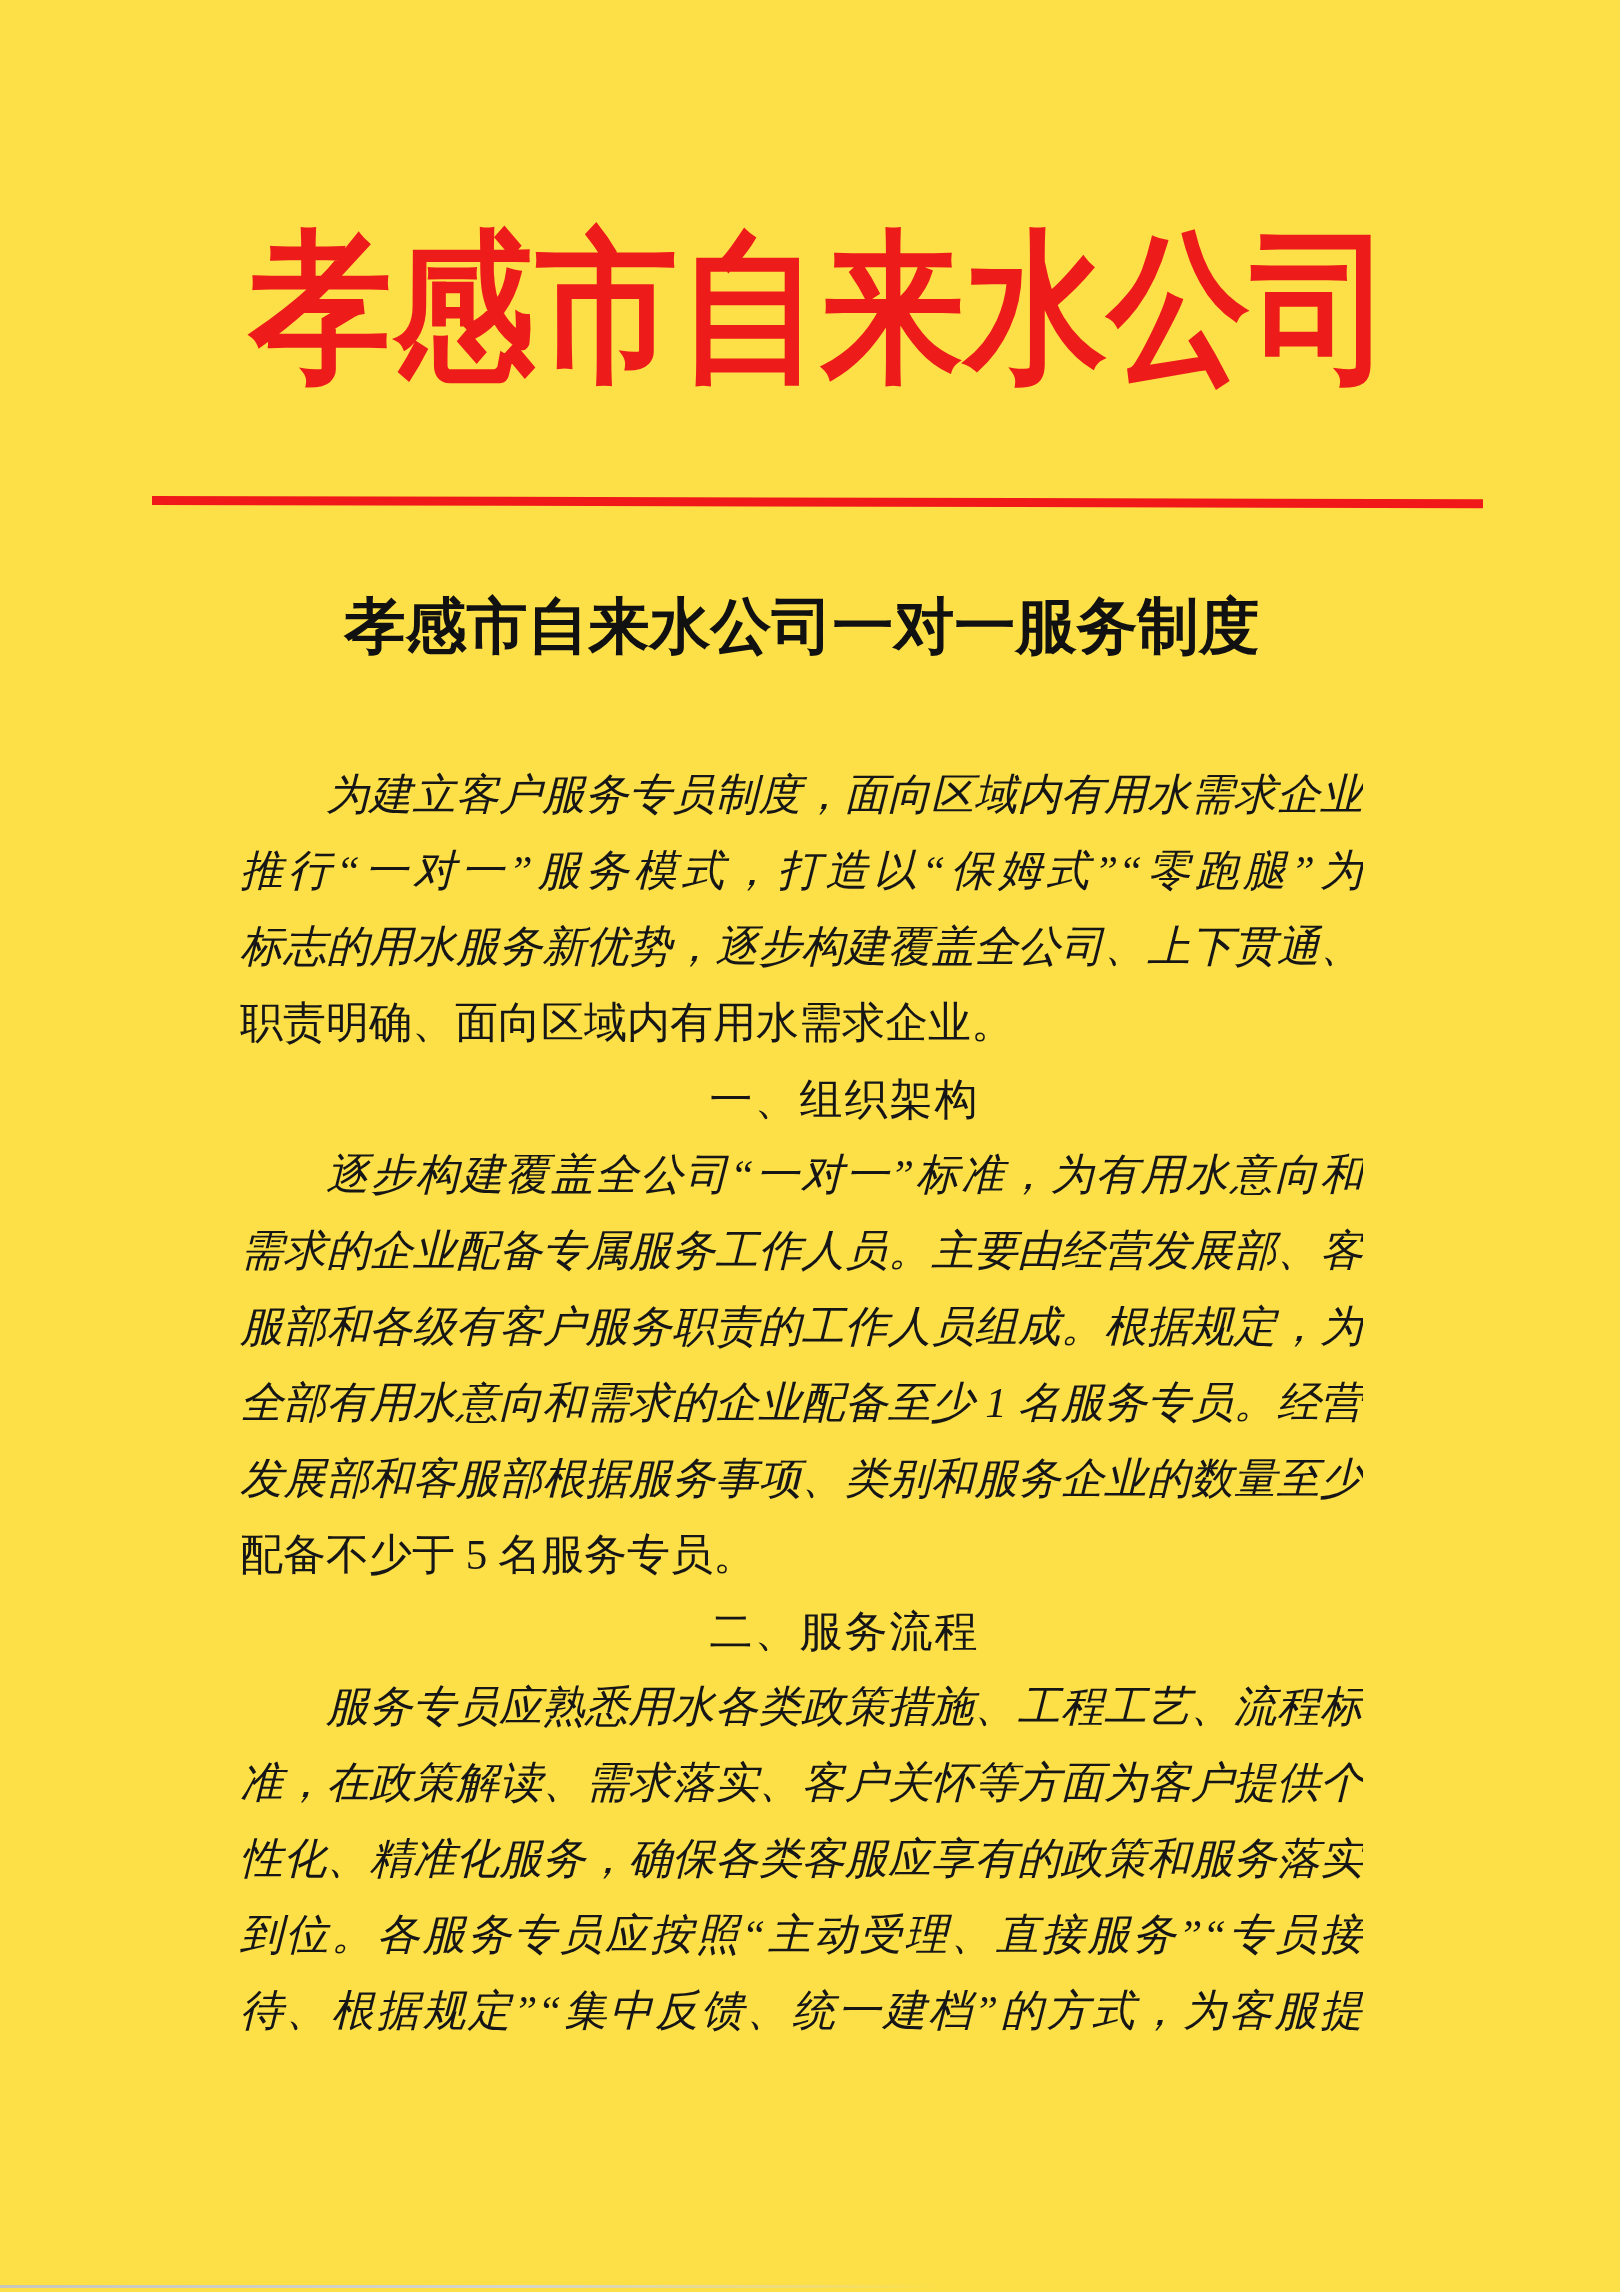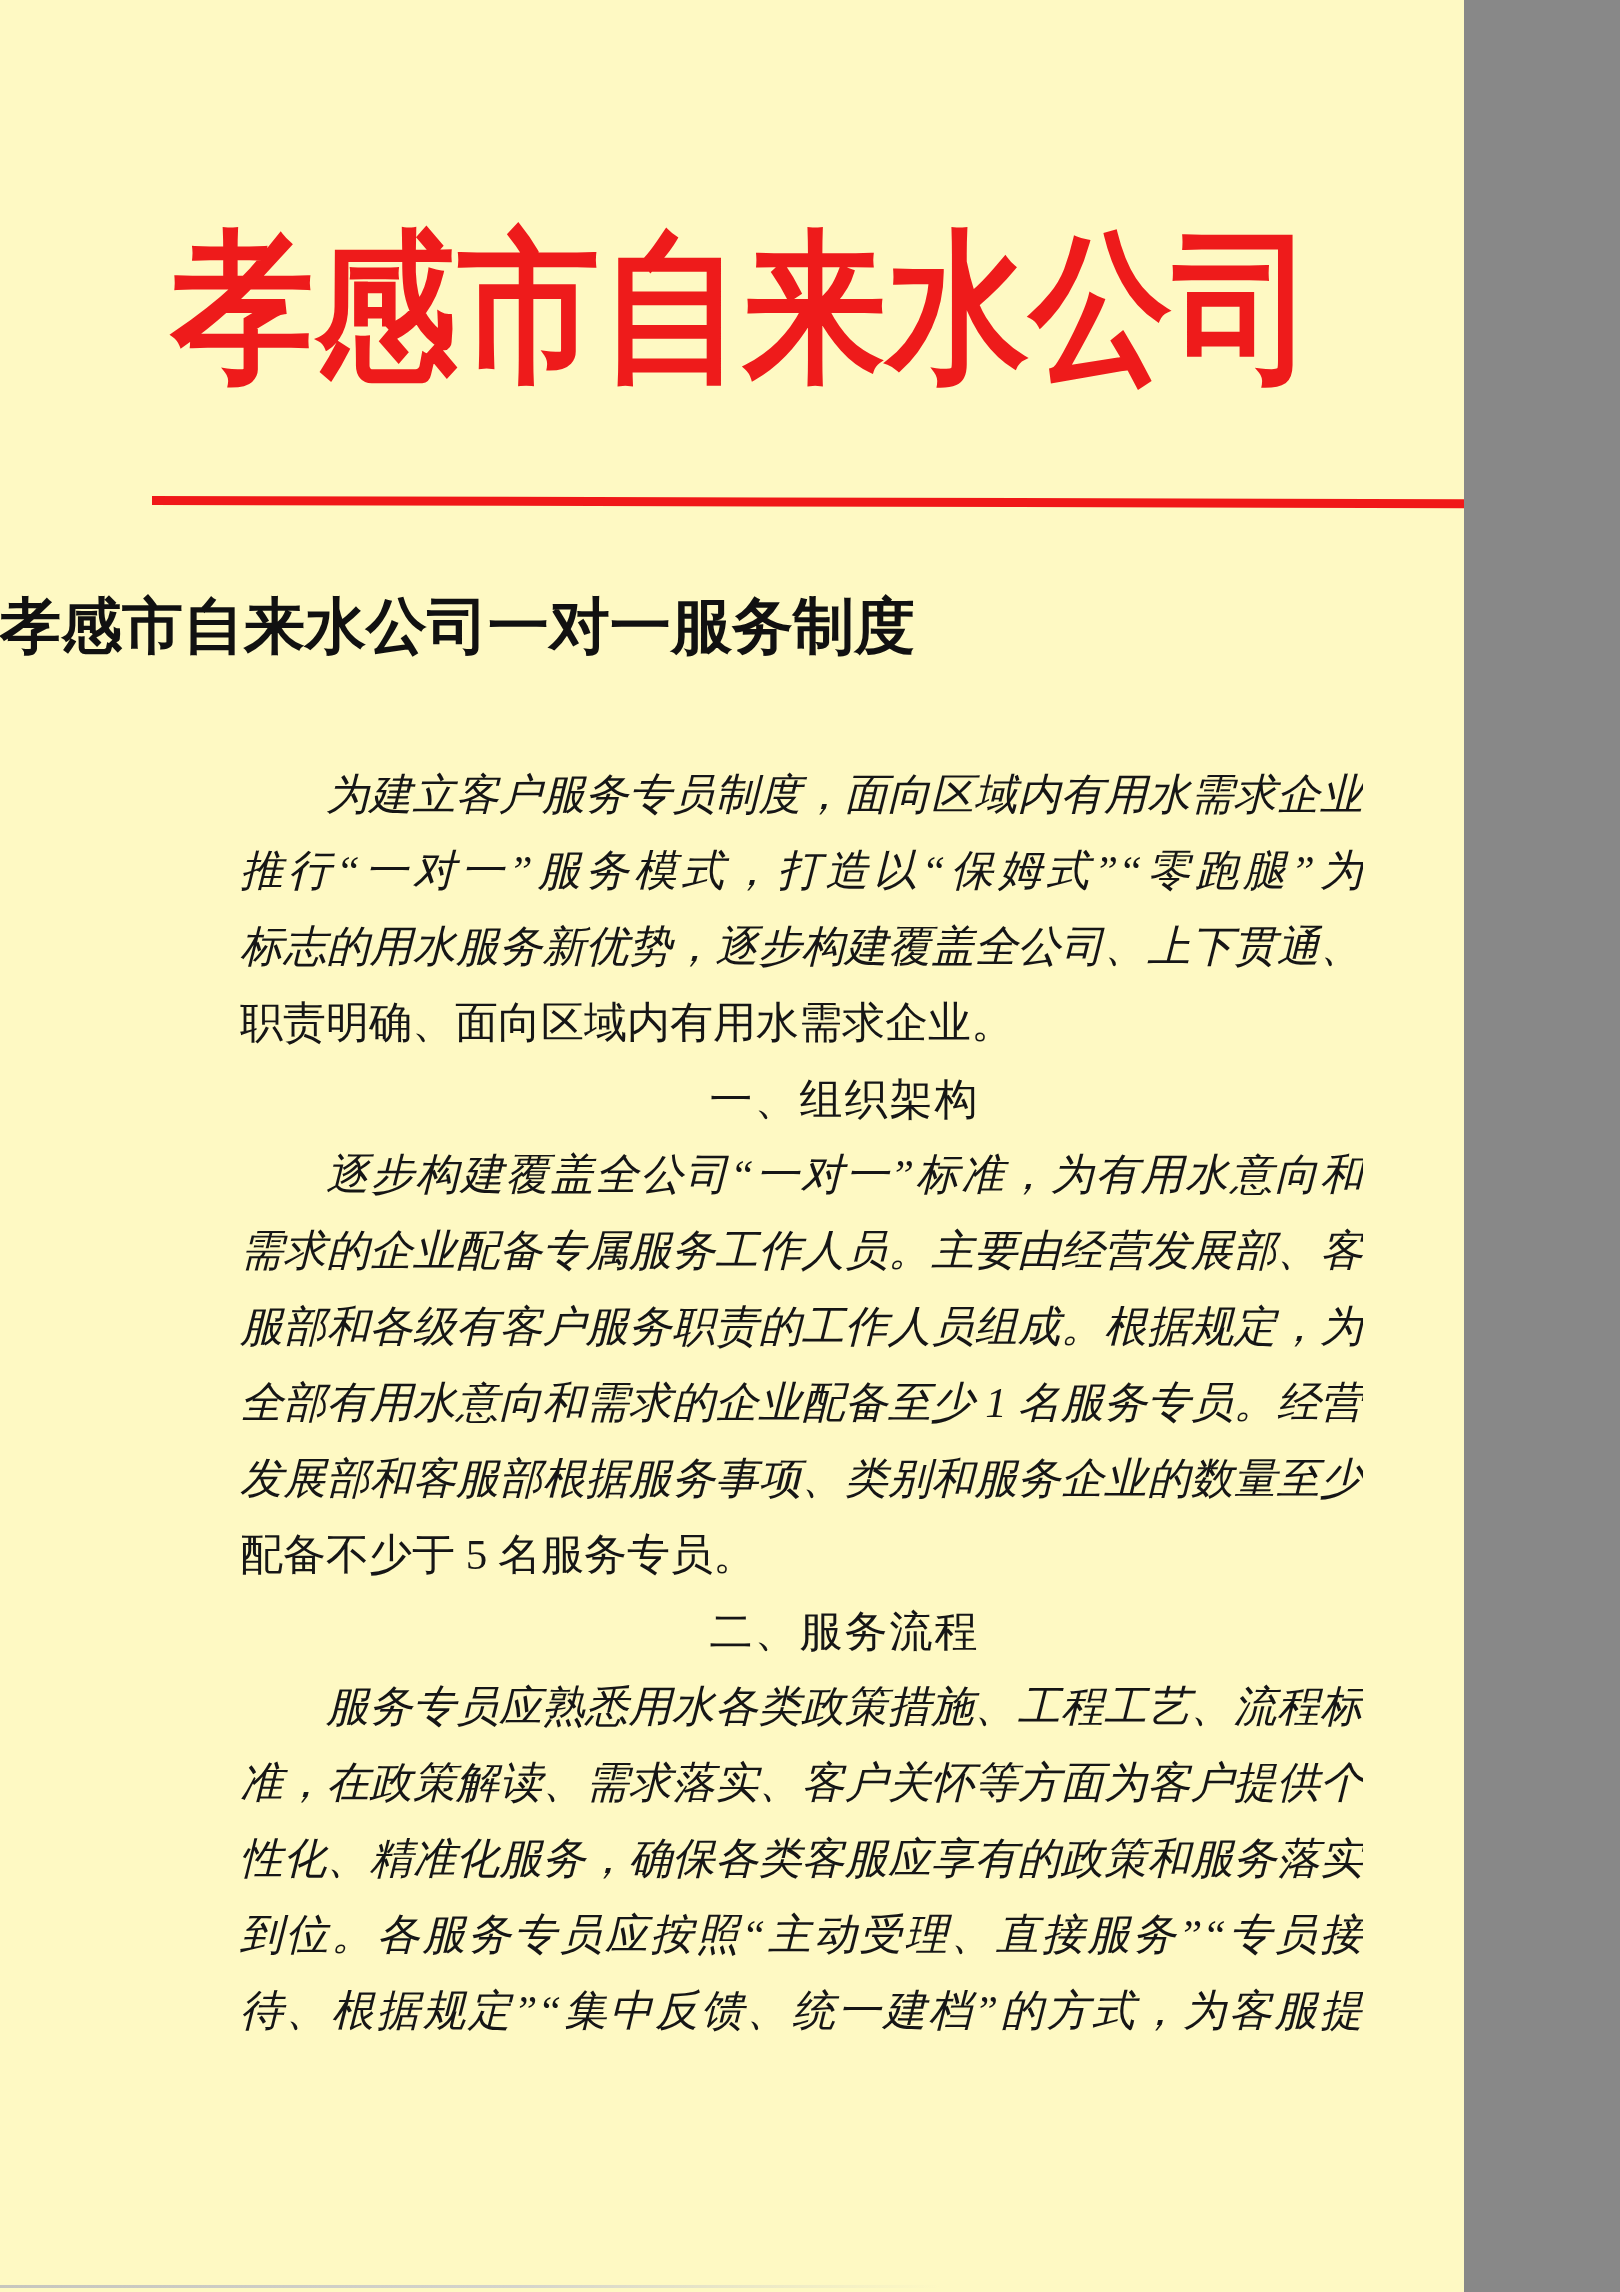--- a/index.html
+++ b/index.html
@@ -1,19 +1,19 @@
 <!DOCTYPE html>
 <html><head>
 <meta charset="utf-8">
 <style>
   html,body{margin:0;padding:0;background:#888;}
   .page{
     position:relative;
-    width:1464px;height:2293px;
-    background:#fef9c3;
+    width:1620px;height:2293px;
+    background:#fde047;
     overflow:hidden;
     font-family:"Liberation Serif","DejaVu Serif",serif;
   }
   
   .letterhead{
     position:absolute;
     top:227px;left:0;right:0;
     text-align:center;
     font-size:142px;
     line-height:142px;
@@ -28,21 +28,21 @@
     position:absolute;
     top:496px;left:152px;
     width:1331px;height:8.8px;
     transform:rotate(0.14deg);
     transform-origin:left center;
   }
   
   .doc-title{
     position:absolute;
     top:584px;left:0;right:16px;
-    text-align:left;
+    text-align:center;
     font-size:61px;
     line-height:86px;
     font-weight:700;
     color:#111;
     letter-spacing:0px;
     white-space:nowrap;
   }
   
   .body-block{
     position:absolute;

